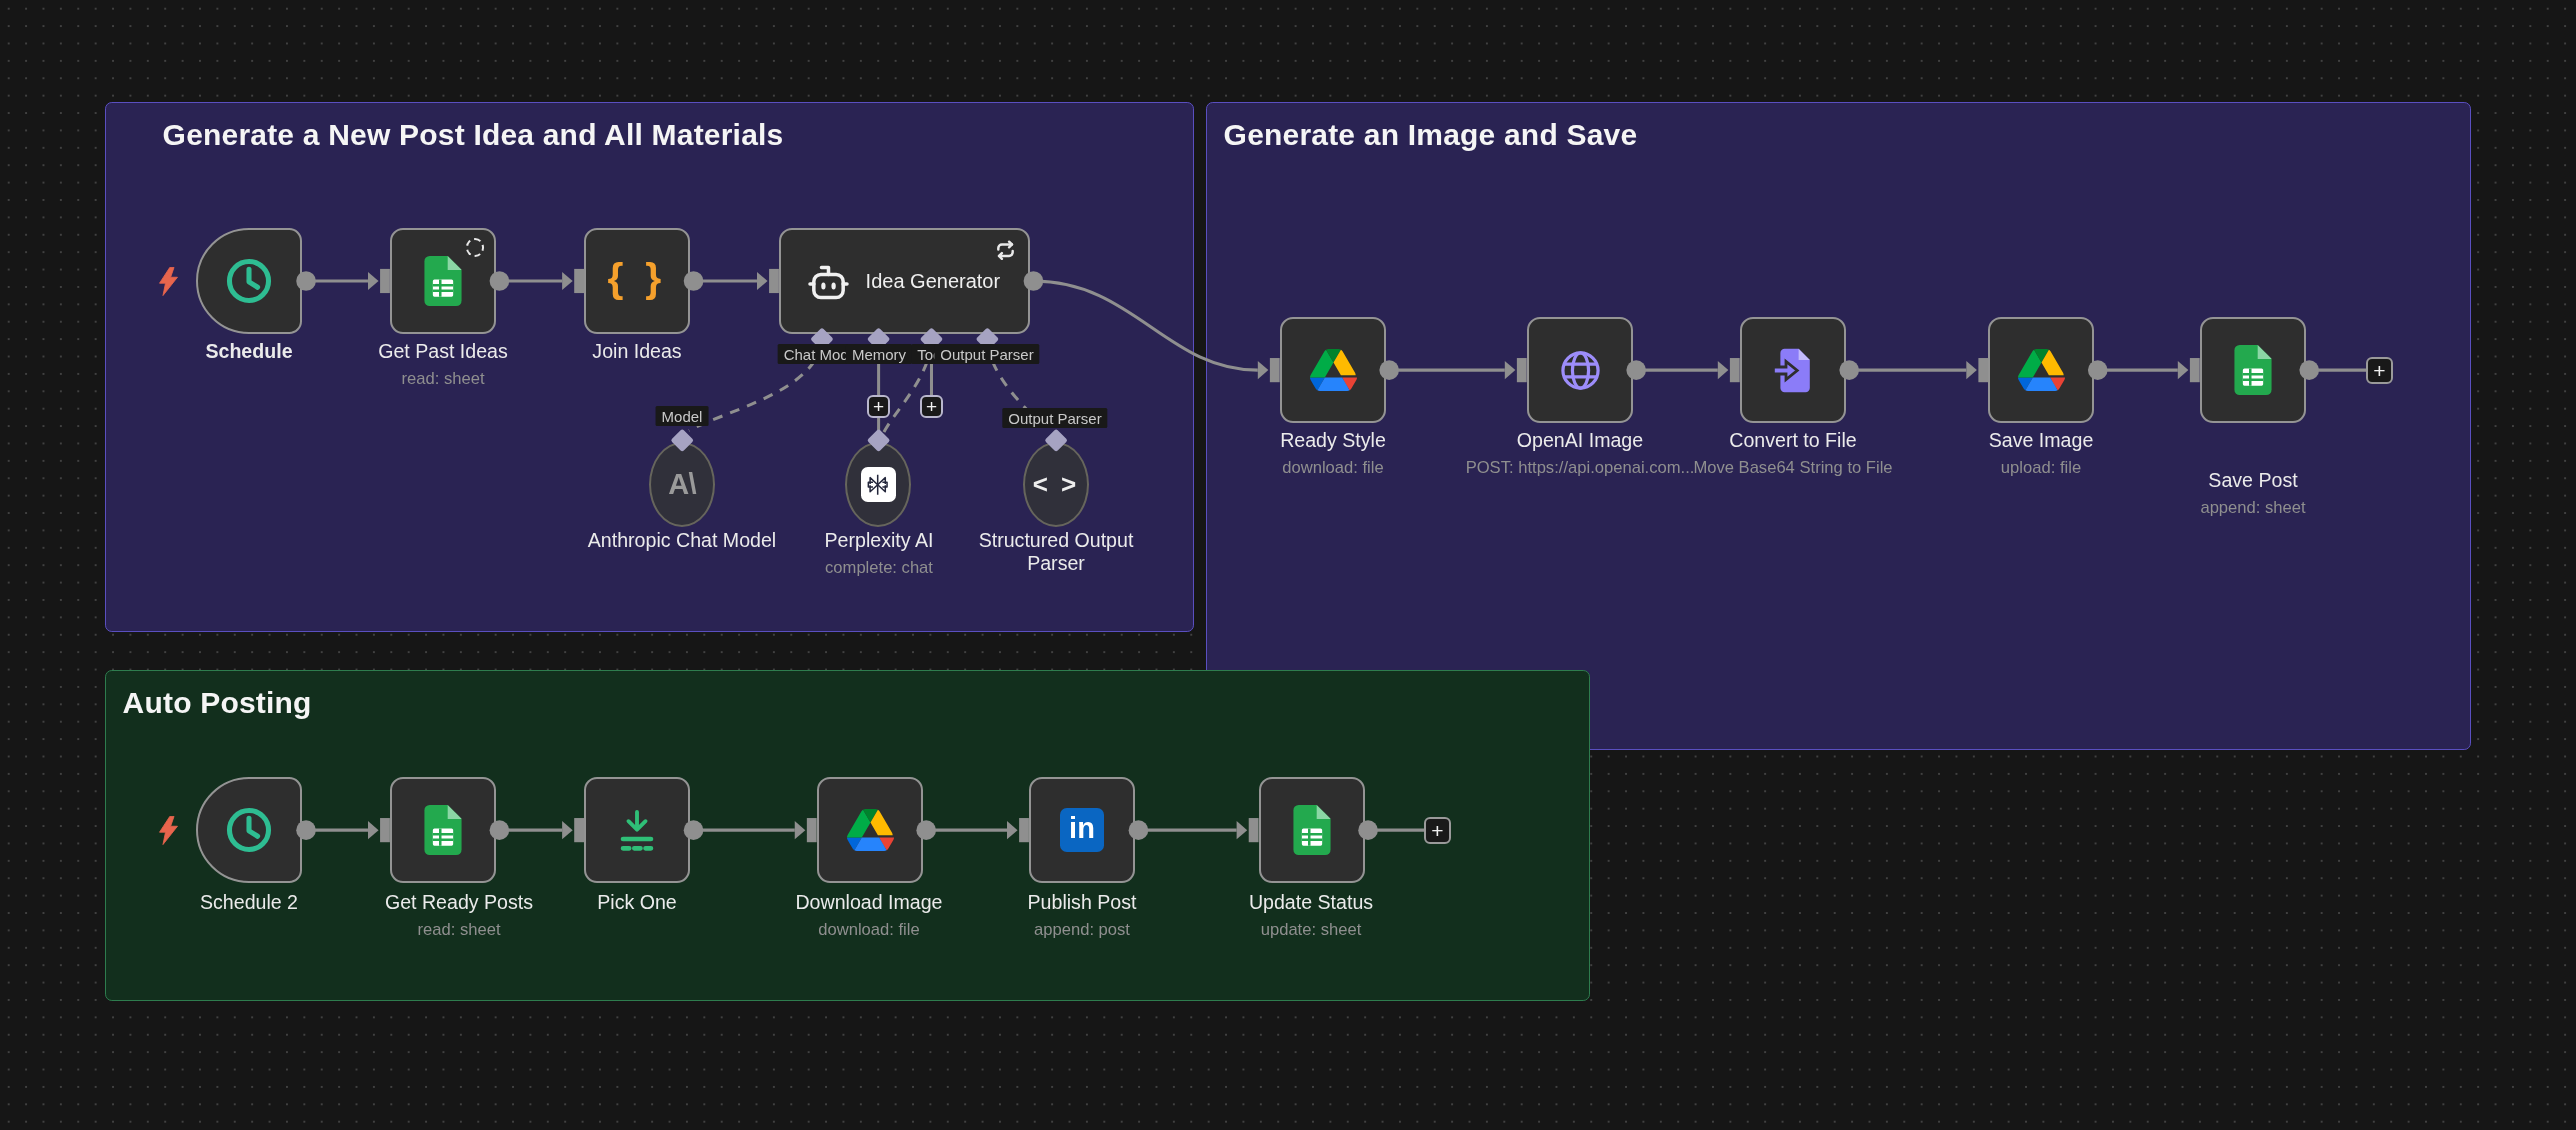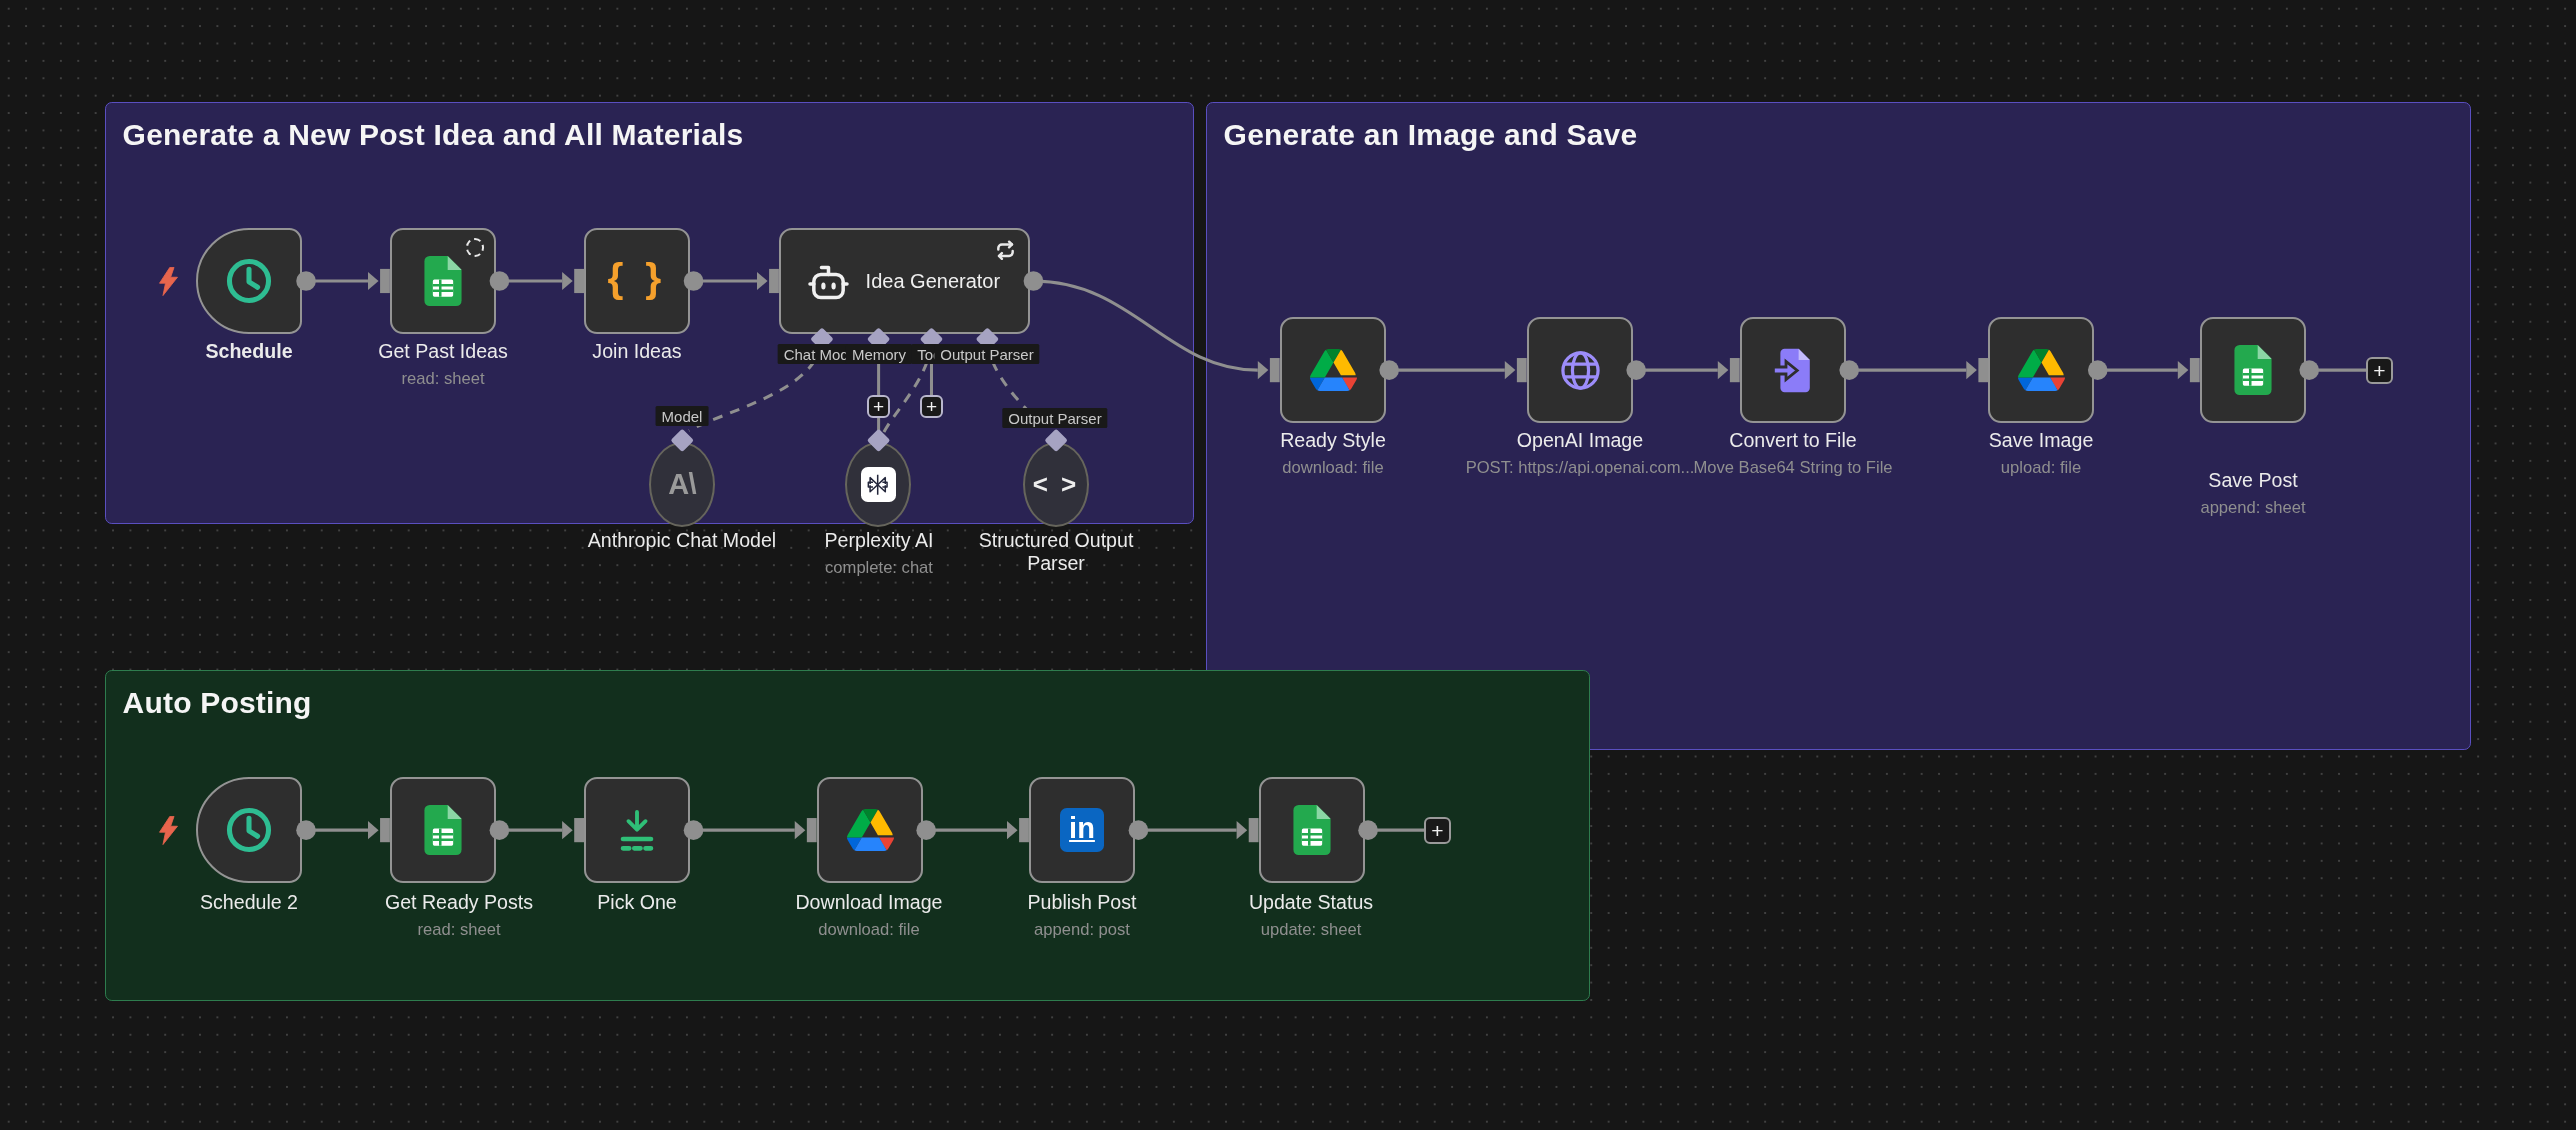--- a/index.html
+++ b/index.html
@@ -30,21 +30,21 @@
           font-size:19.6px;font-weight:500;line-height:23.4px;z-index:2;}
   .nsub{margin-top:3.8px;color:#8f8f8f;font-size:16.6px;font-weight:400;}
   .sublabel{width:212px;margin-left:-106px;}
   .circle-node{position:absolute;width:66px;height:85px;background:#30303a;border:2.3px solid #66655c;
                border-radius:50%;z-index:2;display:flex;align-items:center;justify-content:center;box-sizing:border-box;}
   .pbox{width:35px;height:35px;background:#fff;border-radius:6.8px;display:flex;align-items:center;justify-content:center;}
   .glyph-braces{font-size:41px;font-weight:700;color:#F5A02C;letter-spacing:5.3px;margin-top:-6px;}
   .glyph-anthropic{font-size:29px;font-weight:700;color:#9a9a9a;letter-spacing:-0.8px;}
   .glyph-code{font-size:26px;font-weight:700;color:#ededed;letter-spacing:3px;}
   .li-badge{width:44px;height:44px;background:#0A66C2;border-radius:6.8px;display:flex;align-items:center;
-            justify-content:center;color:#fff;font-size:29px;font-weight:700;padding-bottom:3px;box-sizing:border-box;text-decoration:underline;}
+            justify-content:center;color:#fff;font-size:29px;font-weight:700;padding-bottom:3px;box-sizing:border-box;}
   .chip{position:absolute;transform:translateX(-50%);background:#191919;color:#c9c9c9;font-size:15px;
         padding:1.5px 6px;border-radius:1.5px;white-space:nowrap;z-index:5;}
   .chip.under{z-index:6;}
   .plus-btn{position:absolute;background:#191919;color:#f0f0f0;display:flex;align-items:center;justify-content:center;
             box-sizing:border-box;z-index:5;font-weight:500;}
   .plus-sm{width:23px;height:23px;border:2.3px solid #b9b7cd;border-radius:6px;font-size:19px;}
   .plus-end{width:27px;height:27px;border:2.3px solid #9a9a9a;border-radius:6px;font-size:21px;}
   .bolt{position:absolute;z-index:2;}
 </style>
 </head>
@@ -112,21 +112,21 @@
       <path d="M21 2l4 4-4 4"></path>
       <path d="M26 15v2a5 5 0 0 1-5 5H7"></path>
       <path d="M11 26l-4-4 4-4"></path>
     </g>
   </symbol>
   <symbol id="i-bolt" viewBox="0 0 24 34">
     <path d="M13.5.5 1.5 19h7L5.5 33.5 22.5 12h-8L18.5.5z" fill="#E8654D" stroke="#E8654D" stroke-linejoin="round"></path>
   </symbol>
 </svg>
 
-<section class="sticky purple" style="left:105px;top:102px;width:1089px;height:422px;">
+<section class="sticky purple" style="left:105px;top:102px;width:1089px;height:530px;padding-left:40px;">
   <h2 class="sticky-title">Generate a New Post Idea and All Materials</h2>
 </section>
 <section class="sticky purple" style="left:1206px;top:102px;width:1265px;height:648px;">
   <h2 class="sticky-title">Generate an Image and Save</h2>
 </section>
 <section class="sticky green" style="left:105px;top:670px;width:1485px;height:331px;">
   <h2 class="sticky-title">Auto Posting</h2>
 </section>
 
 <svg id="wires" class="layer" width="2576" height="1130" viewBox="0 0 3410 1496">

